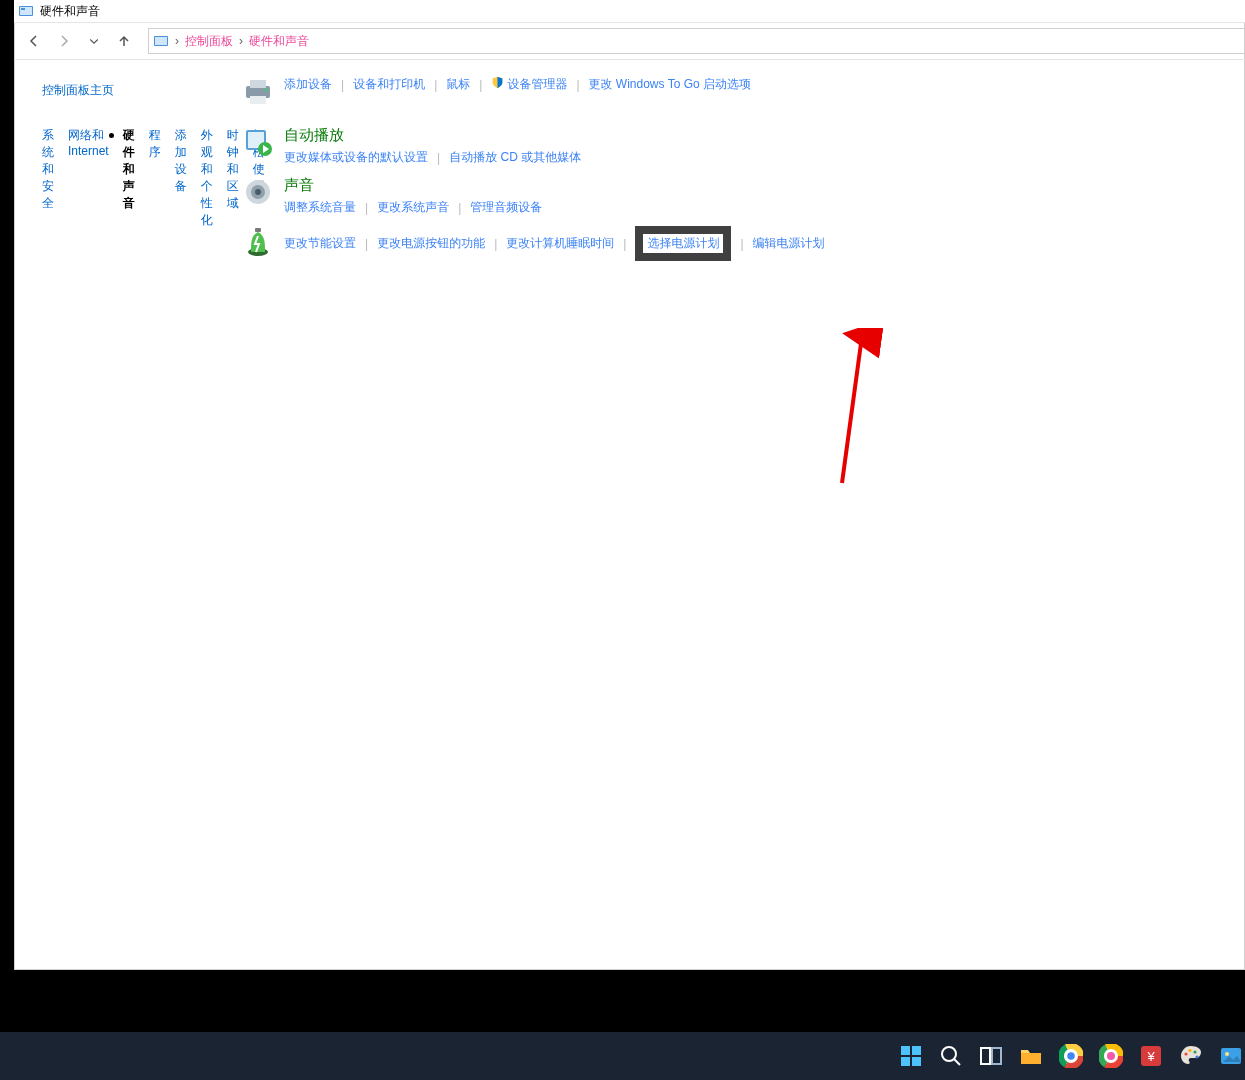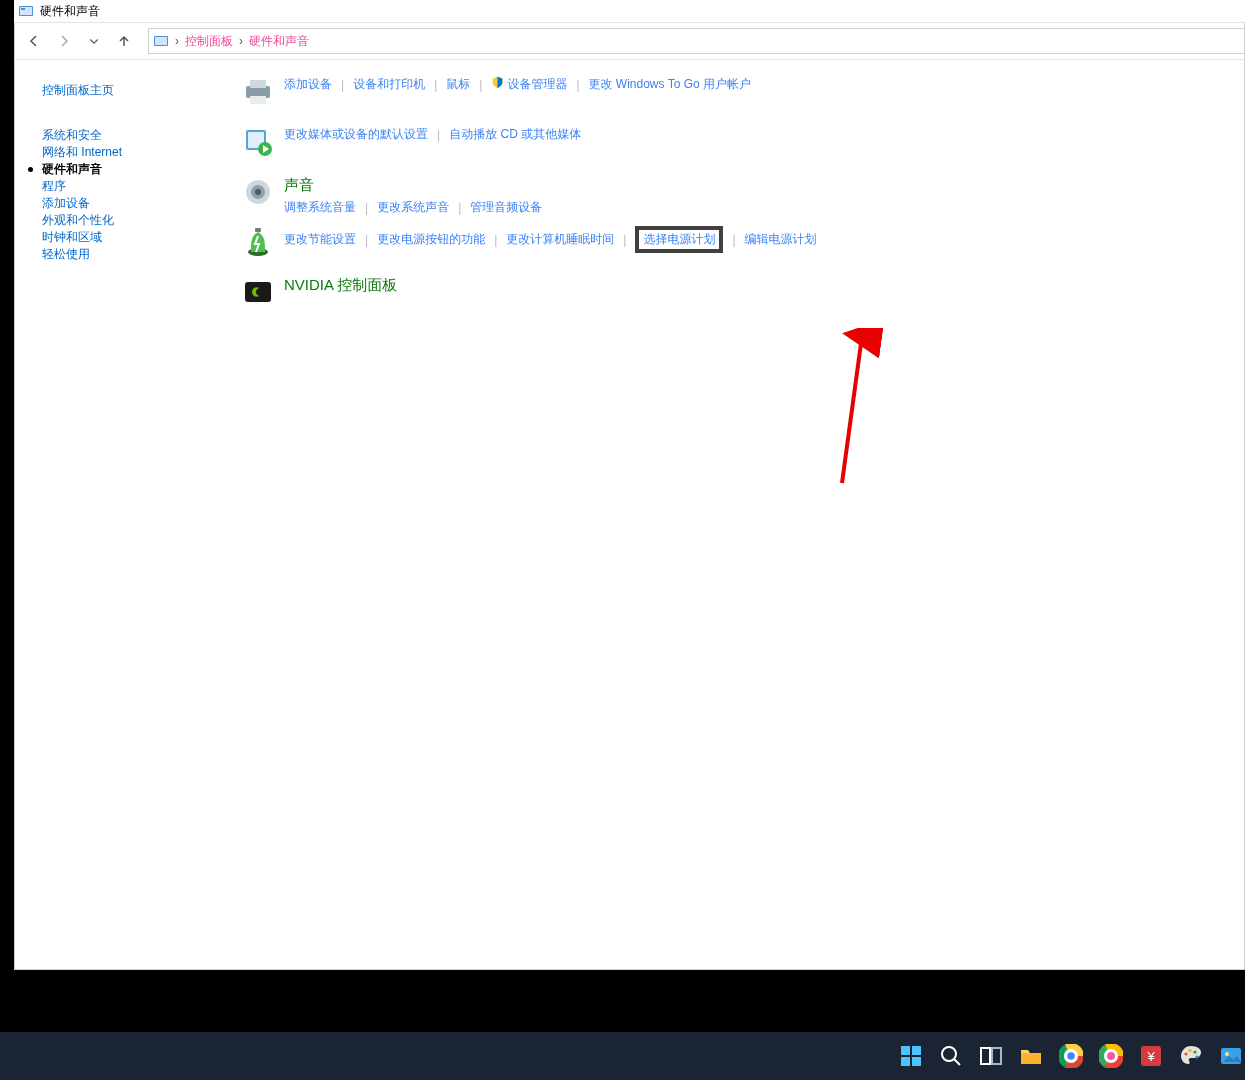--- a/index.html
+++ b/index.html
@@ -14,36 +14,36 @@
   .navbtns{display:flex;gap:14px;align-items:center;padding:0 12px;}
   .navbtn{width:16px;height:16px;display:flex;align-items:center;justify-content:center;color:#606060;}
   .addr{flex:1;border:1px solid #cfcfcf;height:24px;margin-left:4px;display:flex;align-items:center;padding:0 4px;gap:6px;font-size:12px;}
   .addr .sep{color:#606060;}
   .addr .crumb{color:#ec4899;cursor:default;}
   .addr .ticon{width:16px;height:16px;}
   
   .body{display:flex;height:calc(100% - 58px);}    
   .sidebar{width:190px;padding:22px 0 0 28px;}
   .side-home{color:#0066cc;margin-bottom:28px;cursor:pointer;}
-  .side-list{display:flex;flex-direction:column;gap:0;}
+  .side-list{display:flex;flex-direction:row;gap:14px;}
   .side-item{color:#0066cc;cursor:pointer;position:relative;}
   .side-item.active{color:#000;font-weight:bold;}
   .side-item.active::before{content:"";position:absolute;left:-14px;top:6px;width:5px;height:5px;background:#000;border-radius:50%;}
   
   .content{flex:1;padding:16px 20px 20px 6px;position:relative;}
   .cat{display:flex;margin-bottom:10px;}
   .cat-icon{width:40px;height:40px;flex-shrink:0;display:flex;align-items:flex-start;justify-content:center;}
   .cat-icon svg{width:32px;height:32px;}
   .cat-body{padding-left:6px;}
   .cat-title{color:#0a7a0a;font-size:15px;margin-bottom:4px;cursor:pointer;}
   .cat-links{display:flex;flex-wrap:wrap;align-items:center;}
   .cat-link{color:#3b82f6;cursor:pointer;white-space:nowrap;}
   .cat-link.shield{display:inline-flex;gap:3px;}
   .cat-sep{color:#bbb;margin:0 9px;}
-  .hl{border:4px solid #404040;padding:1px 4px;}
+  .hl{border:8px solid #404040;padding:1px 4px;}
   
   .arrow{position:absolute;left:595px;top:268px;pointer-events:none;}
   
   .taskbar{position:absolute;left:0;bottom:0;width:1245px;height:48px;background:#1b2433;display:flex;align-items:center;justify-content:flex-end;padding-right:130px;gap:12px;}
   .tb-item{width:28px;height:28px;display:flex;align-items:center;justify-content:center;cursor:pointer;}
   .tb-item svg{width:24px;height:24px;}
 </style>
 </head>
 <body>
 
@@ -133,35 +133,36 @@
               <span class="cat-link">鼠标</span>
                 <span class="cat-sep">|</span>
               <span class="cat-link shield">
                 <span><svg width="13" height="13" viewBox="0 0 16 16">
                       <path d="M8 1 L14 3 V8 C14 12 8 15 8 15 C8 15 2 12 2 8 V3 Z" fill="#ffc83d"></path>
                       <path d="M8 1 L14 3 V8 C14 12 8 15 8 15 V1 Z" fill="#0078d4"></path>
                     </svg></span>
                 <span>设备管理器</span>
               </span>
                 <span class="cat-sep">|</span>
-              <span class="cat-link">更改 Windows To Go 用户帐户</span>
+              <span class="cat-link">更改 Windows To Go 启动选项</span>
             </div>
           </div>
         </div>
 
         <div class="cat">
           <div class="cat-icon">
             <svg viewBox="0 0 32 32">
                 <rect x="4" y="4" width="20" height="20" rx="2" fill="#5aa0d8"></rect>
                 <rect x="6" y="6" width="16" height="16" fill="#dff0fb"></rect>
                 <circle cx="23" cy="23" r="7" fill="#39b54a"></circle>
                 <path d="M21 19 L27 23 L21 27 Z" fill="#fff"></path>
               </svg>
           </div>
           <div class="cat-body">
+            <div class="cat-title">自动播放</div>
             <div class="cat-links">
               <span class="cat-link">更改媒体或设备的默认设置</span>
                 <span class="cat-sep">|</span>
               <span class="cat-link">自动播放 CD 或其他媒体</span>
             </div>
           </div>
         </div>
 
         <div class="cat">
           <div class="cat-icon">
@@ -200,31 +201,20 @@
                 <span class="cat-sep">|</span>
               <span class="cat-link">更改计算机睡眠时间</span>
                 <span class="cat-sep">|</span>
               <span class="cat-link hl">选择电源计划</span>
                 <span class="cat-sep">|</span>
               <span class="cat-link">编辑电源计划</span>
             </div>
           </div>
         </div>
 
-        <div class="cat">
-          <div class="cat-icon">
-            <svg viewBox="0 0 32 32">
-                <rect x="3" y="6" width="26" height="20" rx="3" fill="#1a1a1a"></rect>
-                <path d="M10 16 C10 12 14 10 17 12 C16 13 14 13 14 16 C14 19 16 19 17 20 C14 22 10 20 10 16 Z" fill="#76b900"></path>
-              </svg>
-          </div>
-          <div class="cat-body">
-            <div class="cat-title">NVIDIA 控制面板</div>
-          </div>
-        </div>
 
         <svg class="arrow" width="60" height="160">
           <defs>
               <marker id="ah" markerWidth="10" markerHeight="10" refX="5" refY="5" orient="auto">
                 <path d="M0 10 L5 0 L10 10 Z" fill="#e60000"></path>
               </marker>
             </defs>
           <line x1="15" y1="155" x2="35" y2="8" stroke="#e60000" stroke-width="4" marker-end="url(#ah)"></line>
         </svg>
 

